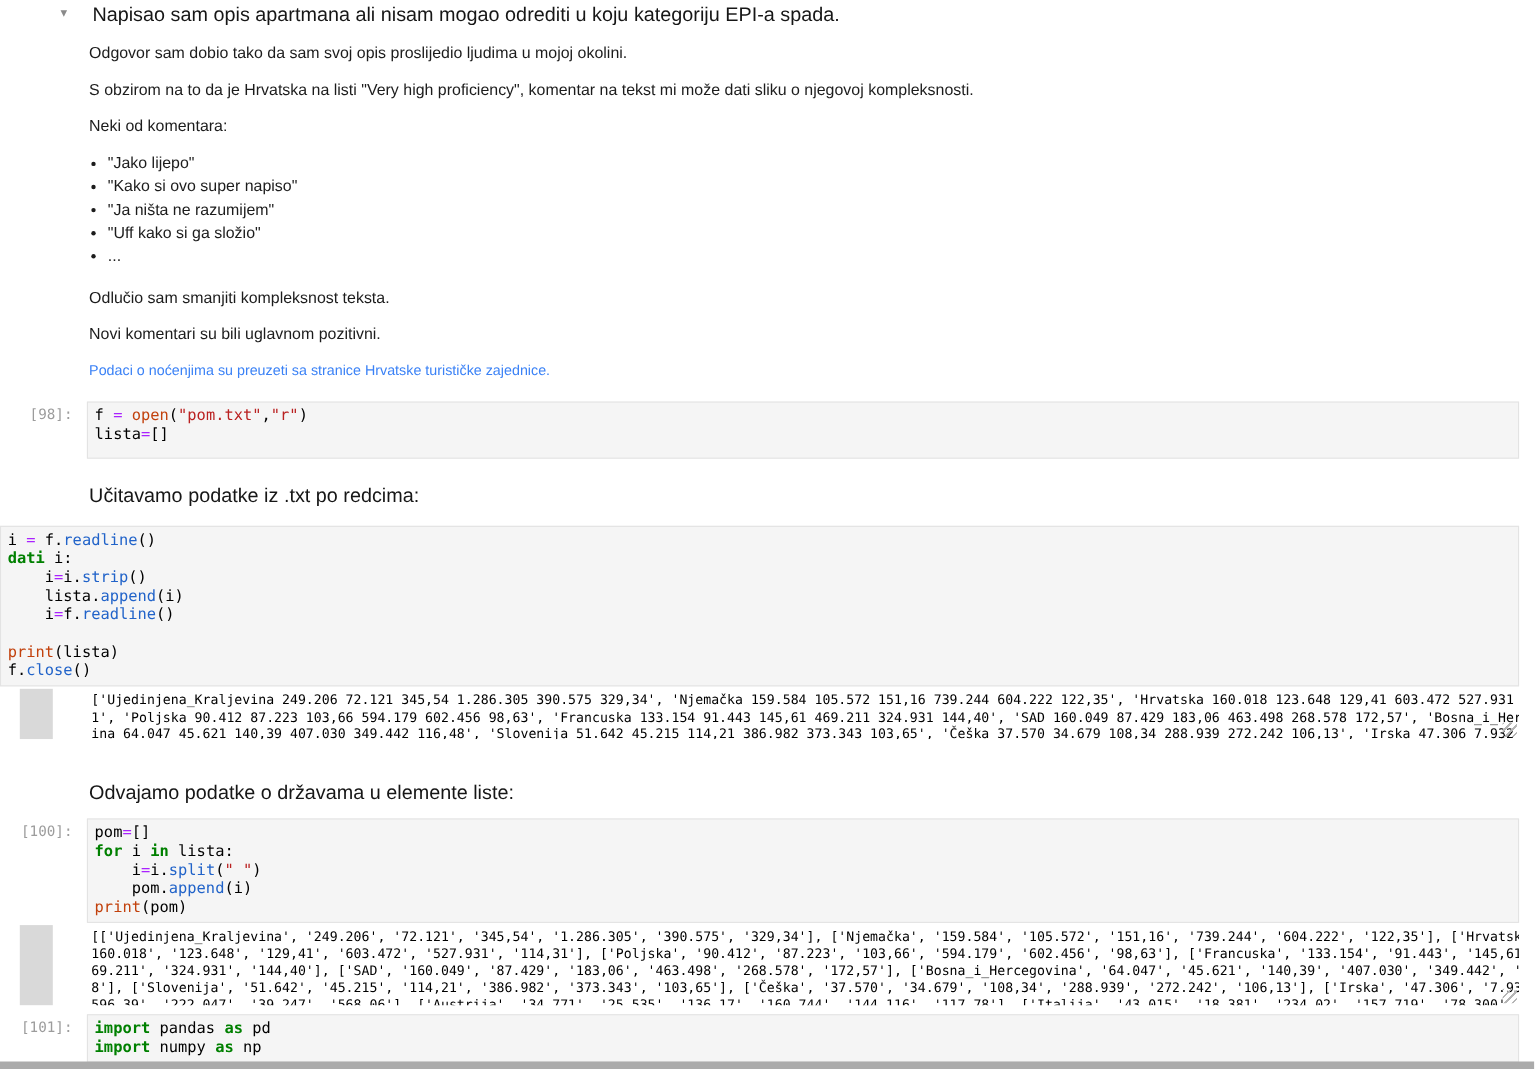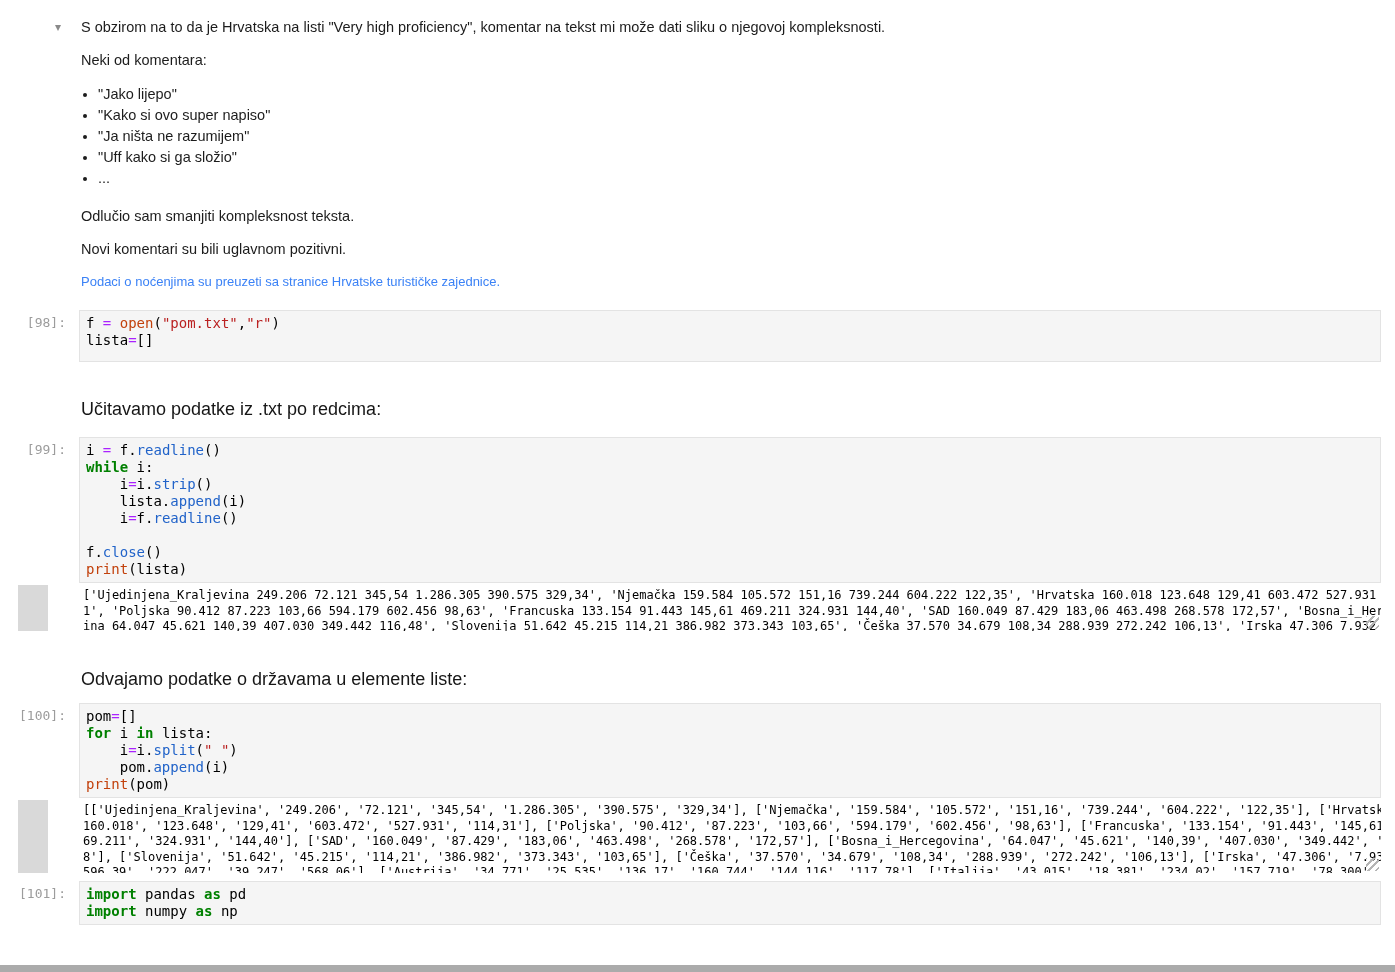--- a/index.html
+++ b/index.html
@@ -36,32 +36,34 @@
   .output.h46{height:46px;}
   .output.h73{height:73px;}
   .collapser{flex:0 0 30px;margin-left:18px;background:#d9d9d9;cursor:pointer;}
   .out-body{flex:1;box-sizing:border-box;padding:3px 0 0 35px;overflow:hidden;}
   .out-pre{margin:0;font-family:"DejaVu Sans Mono","Liberation Mono",monospace;font-size:12px;line-height:15.5px;white-space:pre;color:#000;}
   .resize-handle{position:absolute;right:2px;bottom:2px;width:13px;height:13px;cursor:nwse-resize;
     background:repeating-linear-gradient(-45deg,transparent 0 2px,#b5b5b5 2px 3.5px,transparent 3.5px 5px);}
 
   .hbar{position:absolute;left:0;bottom:0;width:100%;height:7px;background:#ababab;}
 
-  .mt20{margin-top:20px;} .mt21h{margin-top:35px;} .mt18h{margin-top:36px;}
+  .mt20{margin-top:20px;} .mt21h{margin-top:21px;} .mt18h{margin-top:36px;}
   .mb12h{margin-bottom:12px;} .mt8{margin-top:8px;}
 </style>
 </head>
 <body>
 
 <div class="nb">
 
   <div class="md">
     <div class="md-h1">
       <span class="collapse-arrow">▾</span>
+      <span>Napisao sam opis apartmana ali nisam mogao odrediti u koju kategoriju EPI-a spada.</span>
     </div>
+    <p>Odgovor sam dobio tako da sam svoj opis proslijedio ljudima u mojoj okolini.</p>
     <p>S obzirom na to da je Hrvatska na listi "Very high proficiency", komentar na tekst mi može dati sliku o njegovoj kompleksnosti.</p>
     <p>Neki od komentara:</p>
     <ul>
       <li>"Jako lijepo"</li>
       <li>"Kako si ovo super napiso"</li>
       <li>"Ja ništa ne razumijem"</li>
       <li>"Uff kako si ga složio"</li>
       <li>...</li>
     </ul>
     <p>Odlučio sam smanjiti kompleksnost teksta.</p>
@@ -75,31 +77,30 @@
       <div class="code">
           <div class="cm-line"><span class="tok-pln">f </span><span class="tok-op">=</span><span class="tok-pln"> </span><span class="tok-bi">open</span><span class="tok-pln">(</span><span class="tok-str">"pom.txt"</span><span class="tok-pln">,</span><span class="tok-str">"r"</span><span class="tok-pln">)</span></div>
           <div class="cm-line"><span class="tok-pln">lista</span><span class="tok-op">=</span><span class="tok-pln">[]</span></div>
         </div>
     </div>
   </div>
 
   <div class="md-h mt21h">Učitavamo podatke iz .txt po redcima:</div>
 
   <div class="cell">
-    <div class="prompt">[99]:</div>
     <div class="editor">
       <div class="code">
           <div class="cm-line"><span class="tok-pln">i </span><span class="tok-op">=</span><span class="tok-pln"> f.</span><span class="tok-prop">readline</span><span class="tok-pln">()</span></div>
-          <div class="cm-line"><span class="tok-kw">while</span><span class="tok-pln"> i:</span></div>
+          <div class="cm-line"><span class="tok-kw">dati</span><span class="tok-pln"> i:</span></div>
           <div class="cm-line"><span class="tok-pln">    i</span><span class="tok-op">=</span><span class="tok-pln">i.</span><span class="tok-prop">strip</span><span class="tok-pln">()</span></div>
           <div class="cm-line"><span class="tok-pln">    lista.</span><span class="tok-prop">append</span><span class="tok-pln">(i)</span></div>
           <div class="cm-line"><span class="tok-pln">    i</span><span class="tok-op">=</span><span class="tok-pln">f.</span><span class="tok-prop">readline</span><span class="tok-pln">()</span></div>
           <div class="cm-line">&nbsp;</div>
+          <div class="cm-line"><span class="tok-bi">print</span><span class="tok-pln">(lista)</span></div>
           <div class="cm-line"><span class="tok-pln">f.</span><span class="tok-prop">close</span><span class="tok-pln">()</span></div>
-          <div class="cm-line"><span class="tok-bi">print</span><span class="tok-pln">(lista)</span></div>
         </div>
     </div>
   </div>
 
   <div class="output h46">
     <div class="collapser"></div>
     <div class="out-body">
       <pre class="out-pre">['Ujedinjena_Kraljevina 249.206 72.121 345,54 1.286.305 390.575 329,34', 'Njemačka 159.584 105.572 151,16 739.244 604.222 122,35', 'Hrvatska 160.018 123.648 129,41 603.472 527.931 114,3
 1', 'Poljska 90.412 87.223 103,66 594.179 602.456 98,63', 'Francuska 133.154 91.443 145,61 469.211 324.931 144,40', 'SAD 160.049 87.429 183,06 463.498 268.578 172,57', 'Bosna_i_Hercegov
 ina 64.047 45.621 140,39 407.030 349.442 116,48', 'Slovenija 51.642 45.215 114,21 386.982 373.343 103,65', 'Češka 37.570 34.679 108,34 288.939 272.242 106,13', 'Irska 47.306 7.932 596,3</pre>

